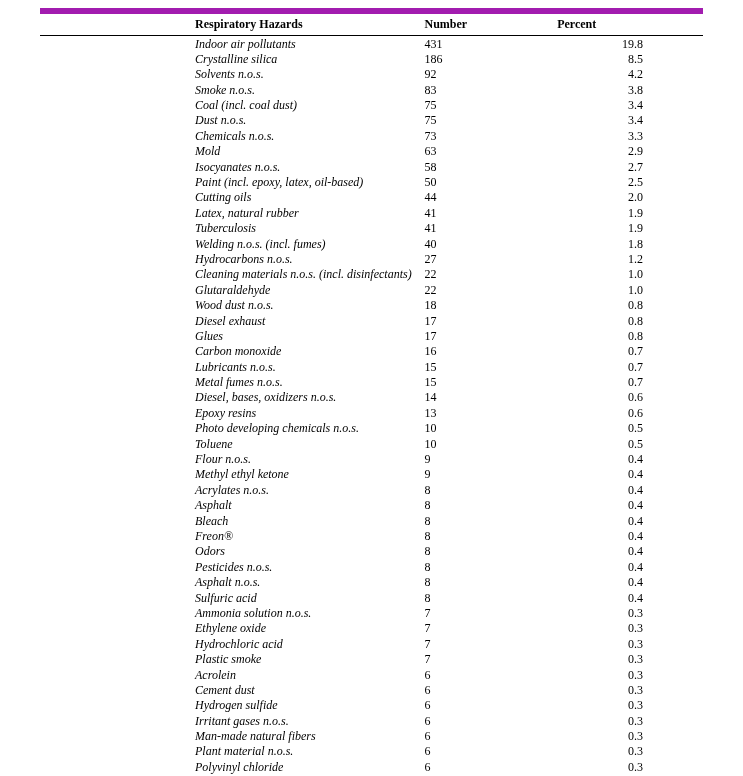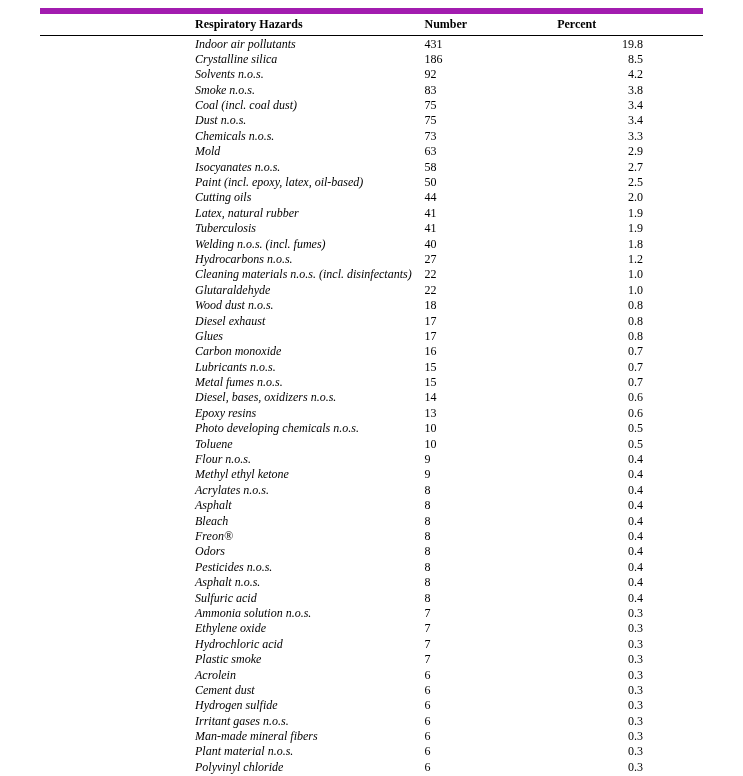--- a/index.html
+++ b/index.html
@@ -287,21 +287,21 @@
           <td class="cell-hazard">Hydrogen sulfide</td>
           <td class="cell-number">6</td>
           <td class="cell-percent">0.3</td>
         </tr>
         <tr>
           <td class="cell-hazard">Irritant gases n.o.s.</td>
           <td class="cell-number">6</td>
           <td class="cell-percent">0.3</td>
         </tr>
         <tr>
-          <td class="cell-hazard">Man-made mineral fibers</td>
+          <td class="cell-hazard">Man-made natural fibers</td>
           <td class="cell-number">6</td>
           <td class="cell-percent">0.3</td>
         </tr>
         <tr>
           <td class="cell-hazard">Plant material n.o.s.</td>
           <td class="cell-number">6</td>
           <td class="cell-percent">0.3</td>
         </tr>
         <tr>
           <td class="cell-hazard">Polyvinyl chloride</td>

